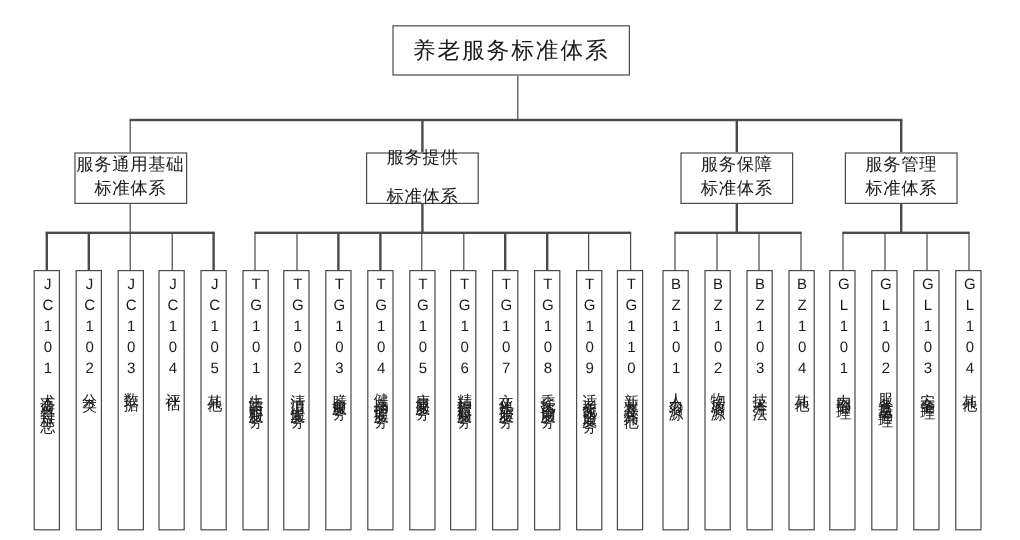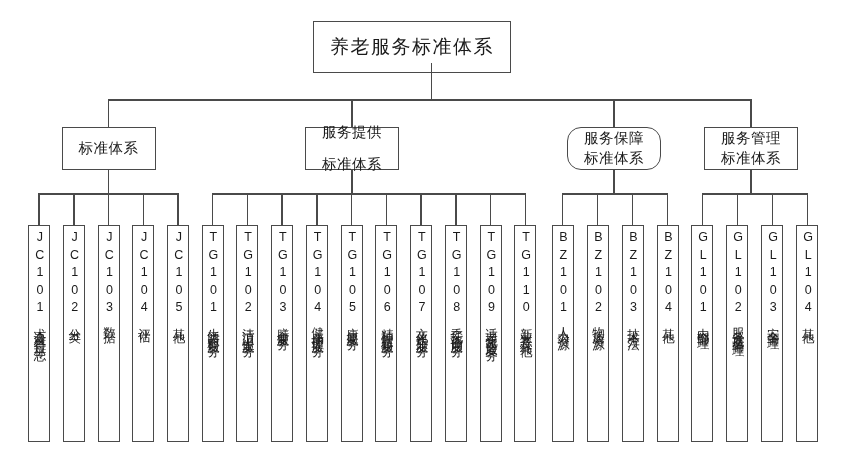--- a/index.html
+++ b/index.html
@@ -16,21 +16,21 @@
     font-family:"Liberation Sans","DejaVu Sans",sans-serif;
     color:var(--text);
   }
   .box{
     position:absolute;
     box-sizing:border-box;
     border:1.5px solid var(--line);
     background:var(--bg);
   }
   .root{
-    left:313px;top:21px;width:198px;height:52px;
+    left:327px;top:21px;width:198px;height:42px;
     display:flex;align-items:center;justify-content:center;
     font-size:19px;letter-spacing:1.5px;
   }
   .header{
     display:flex;flex-direction:column;align-items:center;justify-content:center;
     font-size:14.5px;line-height:1.35;letter-spacing:0.5px;
     text-align:center;
   }
   .vcol{
     display:flex;justify-content:center;align-items:flex-start;
@@ -47,20 +47,21 @@
 </style>
 </head>
 <body>
 
 <div id="stage">
   <div class="box root">养老服务标准体系</div>
 <div class="vline" style="left: 430.75px; top: 63px; width: 1.5px; height: 37px;"></div>
     <div class="hline" style="left: 107.75px; top: 99.25px; width: 644px; height: 1.5px;"></div>
     <div class="vline" style="left: 107.75px; top: 100px; width: 1.5px; height: 27px;"></div>
     <div class="box header" style="left: 61.5px; top: 127px; width: 94px; height: 43px;">
+      <div>服务通用基础</div>
       <div>标准体系</div>
     </div>
     <div class="vline" style="left: 107.75px; top: 170px; width: 1.5px; height: 24px;"></div>
     <div class="hline" style="left: 38.25px; top: 193.25px; width: 140.5px; height: 1.5px;"></div>
     <div class="vline" style="left: 38.25px; top: 194px; width: 1.5px; height: 31px;"></div>
     <div class="box vcol" style="left: 28px; top: 225px; width: 22px; height: 217px;">
       <div class="vtext"><span>JC101</span><span>术语及符号标志</span></div>
     </div>
     <div class="vline" style="left: 73px; top: 194px; width: 1.5px; height: 31px;"></div>
     <div class="box vcol" style="left: 62.75px; top: 225px; width: 22px; height: 217px;">
@@ -119,21 +120,21 @@
     </div>
     <div class="vline" style="left: 489.75px; top: 194px; width: 1.5px; height: 31px;"></div>
     <div class="box vcol" style="left: 479.5px; top: 225px; width: 22px; height: 217px;">
       <div class="vtext"><span>TG109</span><span>适老化改造服务</span></div>
     </div>
     <div class="vline" style="left: 524.5px; top: 194px; width: 1.5px; height: 31px;"></div>
     <div class="box vcol" style="left: 514.25px; top: 225px; width: 22px; height: 217px;">
       <div class="vtext"><span>TG110</span><span>新业态及其他</span></div>
     </div>
     <div class="vline" style="left: 613.25px; top: 100px; width: 1.5px; height: 27px;"></div>
-    <div class="box header" style="left: 567px; top: 127px; width: 94px; height: 43px; border-radius: 14px;">
+    <div class="box header" style="left: 567px; top: 127px; width: 94px; height: 43px;">
       <div>服务保障</div>
       <div>标准体系</div>
     </div>
     <div class="vline" style="left: 613.25px; top: 170px; width: 1.5px; height: 24px;"></div>
     <div class="hline" style="left: 561.75px; top: 193.25px; width: 106.5px; height: 1.5px;"></div>
     <div class="vline" style="left: 561.75px; top: 194px; width: 1.5px; height: 31px;"></div>
     <div class="box vcol" style="left: 551.5px; top: 225px; width: 22px; height: 217px;">
       <div class="vtext"><span>BZ101</span><span>人力资源</span></div>
     </div>
     <div class="vline" style="left: 596.75px; top: 194px; width: 1.5px; height: 31px;"></div>

